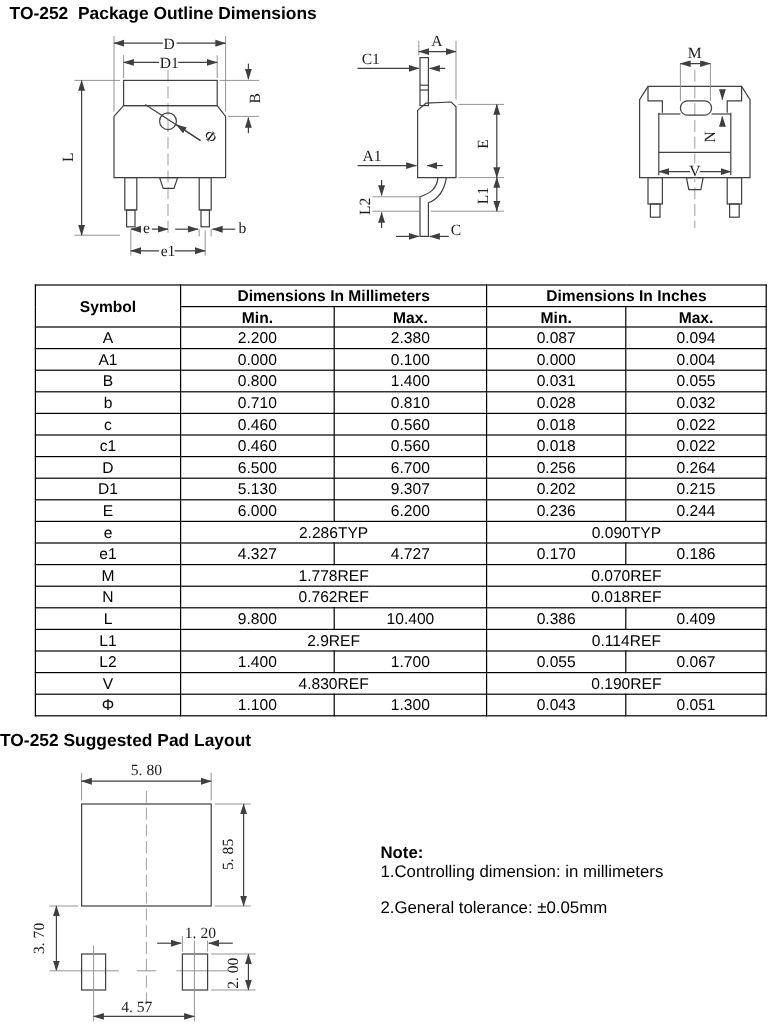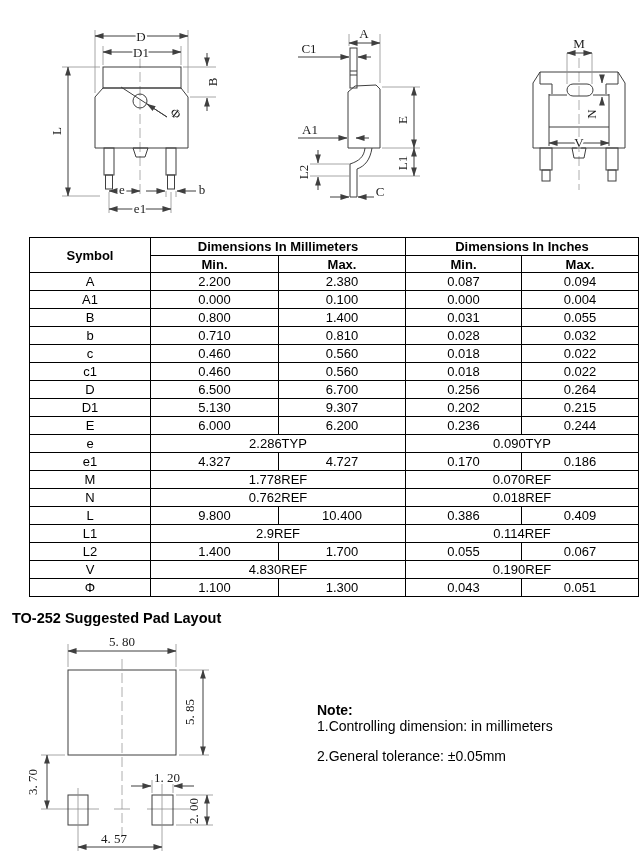--- a/index.html
+++ b/index.html
@@ -1,21 +1,21 @@
 <!DOCTYPE html>
 <html><head>
 <meta charset="utf-8">
 <style>
   *{margin:0;padding:0;box-sizing:border-box}
   html,body{background:#fff}
   body{width:642px;height:853px;position:relative;font-family:"Liberation Sans",sans-serif;color:#000;overflow:hidden}
   .sheet{position:absolute;inset:0;background:#fff}
   .title{position:absolute;font-weight:bold;font-size:14.5px;white-space:pre;z-index:3}
   .t1{left:8px;top:4px}
-  .t2{left:12px;top:610px}
+  .t2{left:0;top:610px}
   svg{position:absolute;overflow:visible}
   svg.drawings{left:0;top:0}
   svg.padlayout{left:15px;top:628px}
   .ln{stroke:#3f3f3f;stroke-width:1;fill:none}
   .thin{stroke:#8f8f8f;stroke-width:0.8;fill:none}
   .cl{stroke:#9a9a9a;stroke-width:0.8;fill:none;stroke-dasharray:10 4}
   .dim{font-family:"Liberation Serif",serif;font-size:13px;fill:#1c1c1c}
   .halo{paint-order:stroke;stroke:#fff;stroke-width:4px}
   table.dims{position:absolute;left:29px;top:237px;width:610px;table-layout:fixed;border-collapse:collapse;font-size:13px;z-index:2;background:#fff}
   .dims th,.dims td{border:1.5px solid #000;height:18px;padding:0;text-align:center;vertical-align:middle;overflow:hidden;font-weight:normal}
@@ -23,20 +23,21 @@
   .dims thead tr.sub th{height:17px}
   .note{position:absolute;left:317px;top:702px;z-index:3}
   .note-title{font-weight:bold;font-size:14px;margin-bottom:0}
   .note-item{font-size:14px;margin-bottom:14px;height:16px;white-space:pre}
 </style>
 </head>
 <body>
 
 <div class="sheet">
 
+  <div class="title t1">TO-252  Package Outline Dimensions</div>
 
   <svg class="drawings" width="642" height="235" viewBox="0 0 642 235">
     <defs>
       <marker id="a" viewBox="0 0 10 10" refX="9.5" refY="5" markerWidth="9" markerHeight="9" orient="auto-start-reverse">
         <path d="M0,1.8 L10,5 L0,8.2 Z" fill="#3f3f3f"></path>
       </marker>
     </defs>
 
     <g>
       <line class="cl" x1="140" y1="58" x2="140" y2="196"></line>

